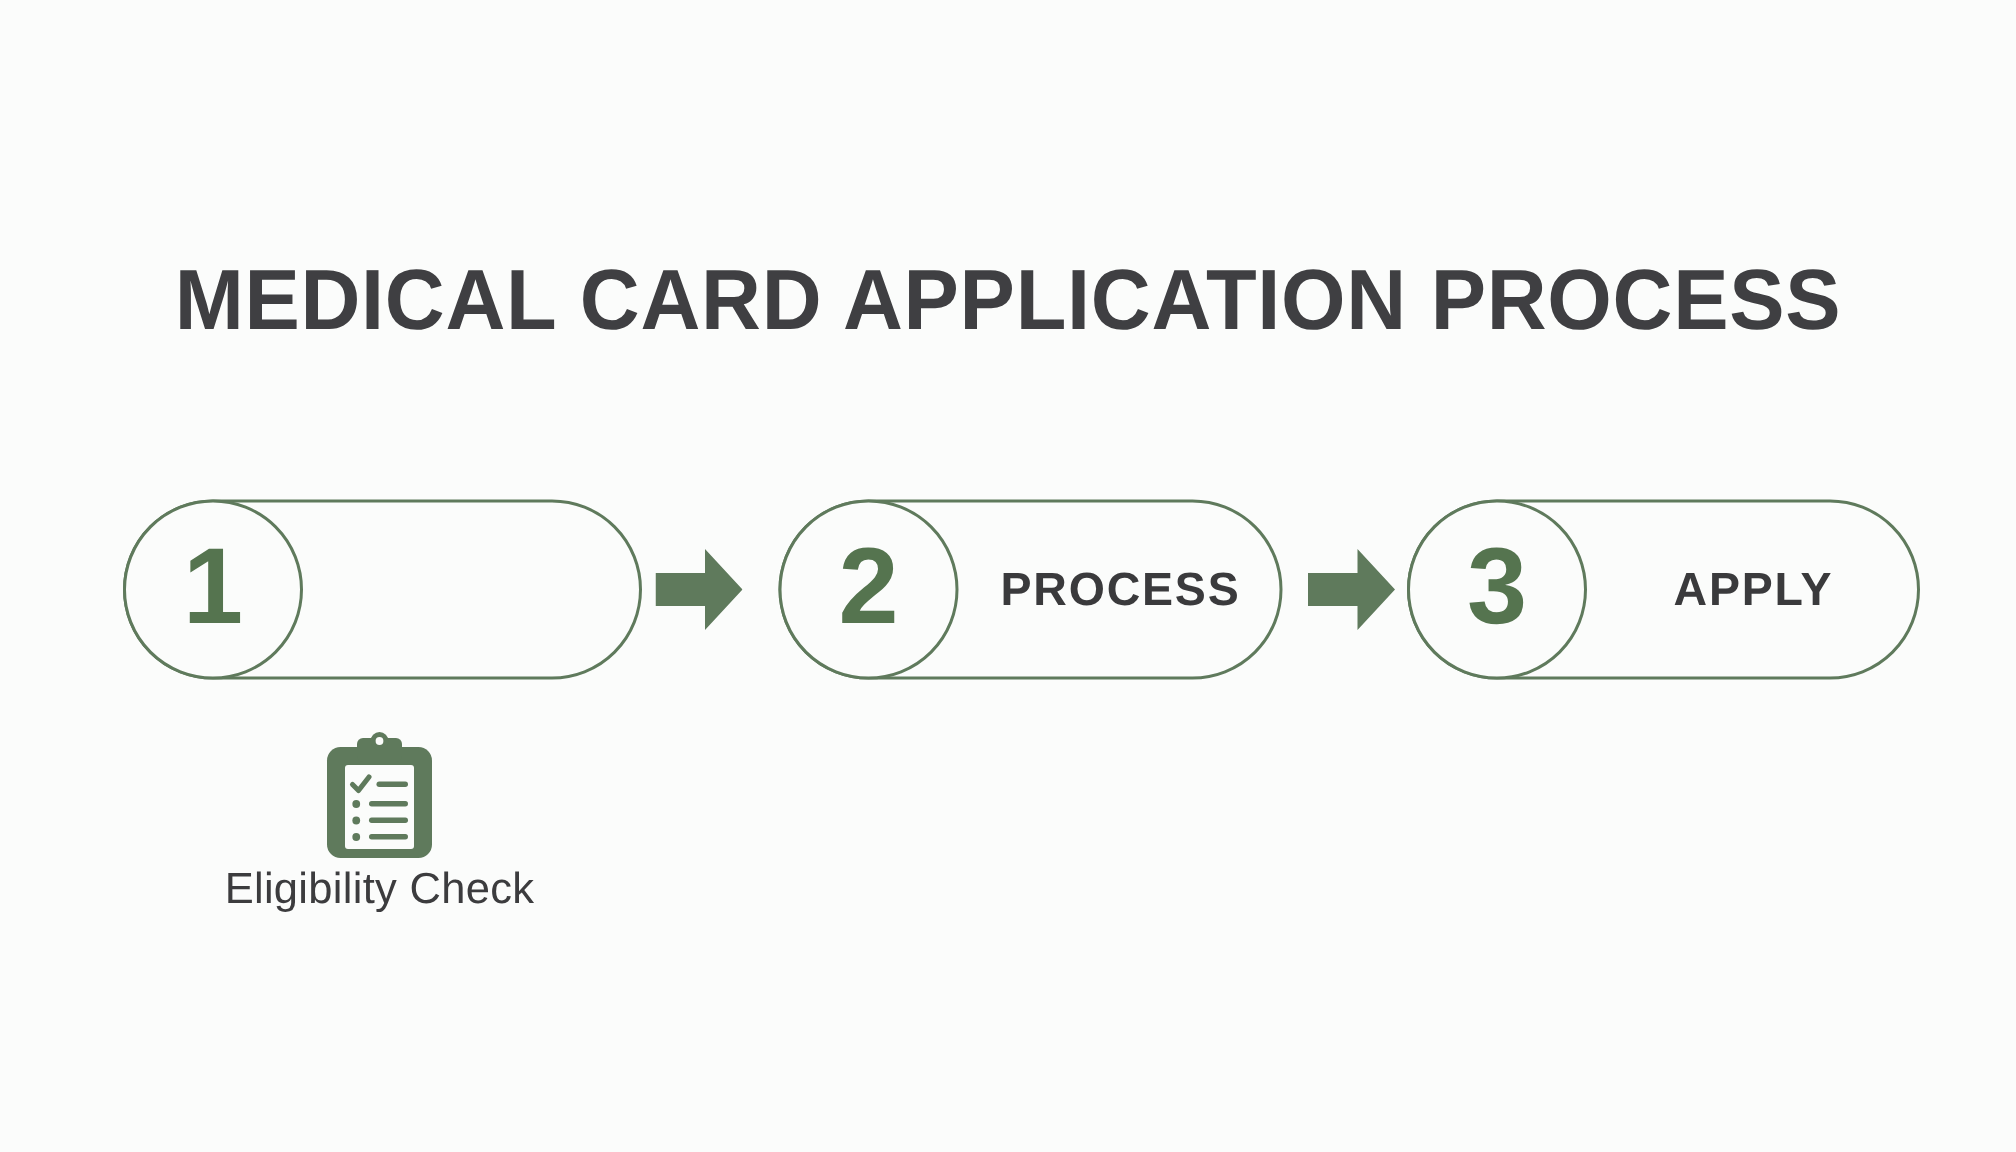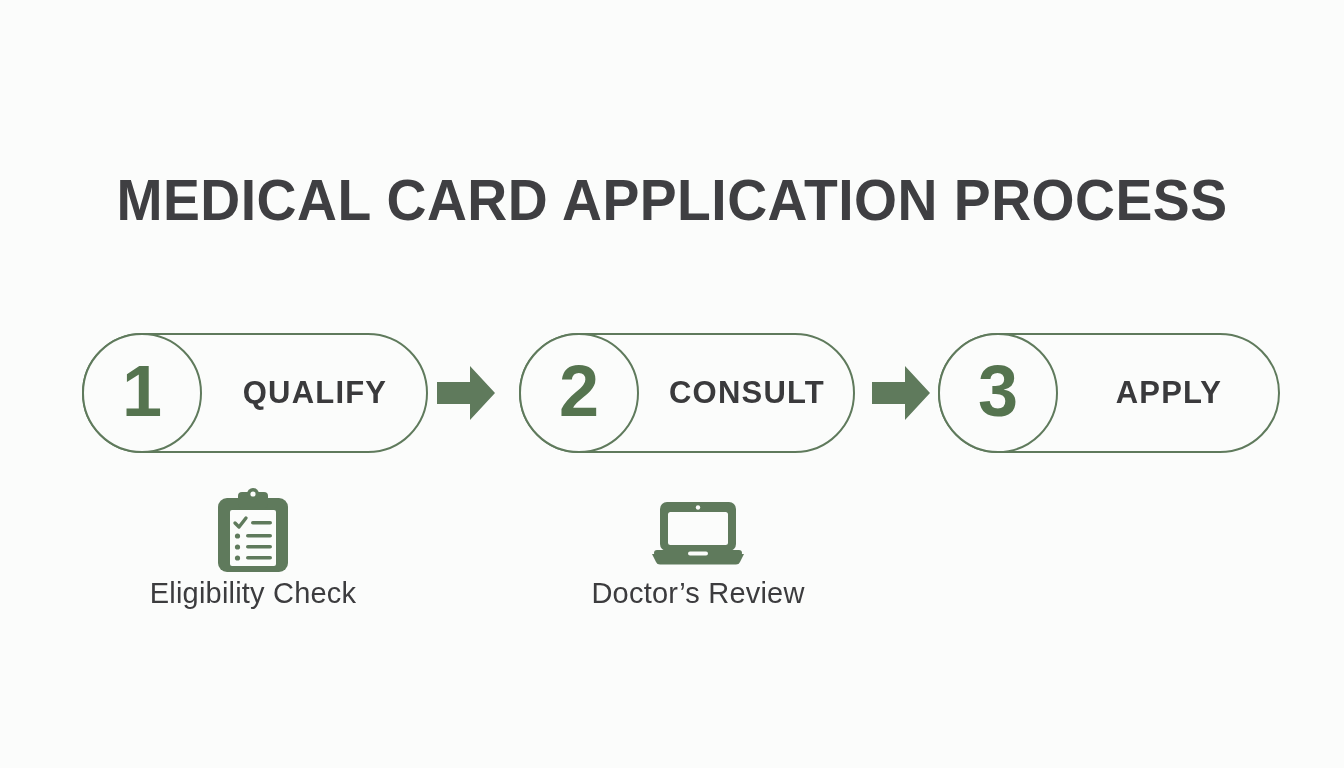--- a/index.html
+++ b/index.html
@@ -142,35 +142,34 @@
 
   <div class="title">MEDICAL CARD APPLICATION PROCESS</div>
 
   <div class="steps-row">
 
     <div class="step" style="left:82px; width:346px;">
       <div class="pill" style="width:346px;"></div>
       <div class="num-circle">
         <span class="num">1</span>
       </div>
-      <div class="step-label" style="left:120px; width:226px;">QUALIFY</div>
     </div>
 
     <div class="arrow" style="left:437px;">
       <svg width="58" height="54" viewBox="0 0 58 54" aria-hidden="true">
         <path d="M0 16 H33 V0 L58 27 L33 54 V38 H0 Z" fill="#5f7a5c"></path>
       </svg>
     </div>
 
     <div class="step" style="left:519px; width:336px;">
       <div class="pill" style="width:336px;"></div>
       <div class="num-circle">
         <span class="num">2</span>
       </div>
-      <div class="step-label" style="left:120px; width:216px;">CONSULT</div>
+      <div class="step-label" style="left:120px; width:216px;">PROCESS</div>
     </div>
 
     <div class="arrow" style="left:872px;">
       <svg width="58" height="54" viewBox="0 0 58 54" aria-hidden="true">
         <path d="M0 16 H33 V0 L58 27 L33 54 V38 H0 Z" fill="#5f7a5c"></path>
       </svg>
     </div>
 
     <div class="step" style="left:938px; width:342px;">
       <div class="pill" style="width:342px;"></div>
@@ -201,32 +200,15 @@
         <rect x="30" y="46" width="26" height="3.6" rx="1.8" fill="#5f7a5c"></rect>
         <circle cx="21.5" cy="59" r="2.6" fill="#5f7a5c"></circle>
         <rect x="30" y="57" width="26" height="3.6" rx="1.8" fill="#5f7a5c"></rect>
         <circle cx="21.5" cy="70" r="2.6" fill="#5f7a5c"></circle>
         <rect x="30" y="68" width="26" height="3.6" rx="1.8" fill="#5f7a5c"></rect>
       </svg>
     </div>
     <div class="caption">Eligibility Check</div>
   </div>
 
-  <div class="detail" style="left:548px;">
-    <div class="icon">
-      <svg width="100" height="70" viewBox="0 0 100 70" aria-hidden="true">
-
-        <rect x="12" y="6" width="76" height="49" rx="7" fill="#5f7a5c"></rect>
-        <rect x="20" y="16" width="60" height="33" rx="2.5" fill="#fbfcfb"></rect>
-
-        <circle cx="50" cy="11.5" r="2.2" fill="#fbfcfb"></circle>
-
-        <path d="M4 58 H96 L92 66 Q91 68.5 88 68.5 H12 Q9 68.5 8 66 Z" fill="#5f7a5c"></path>
-        <rect x="6" y="54" width="88" height="6" rx="3" fill="#5f7a5c"></rect>
-
-        <rect x="40" y="55.5" width="20" height="4" rx="2" fill="#fbfcfb"></rect>
-      </svg>
-    </div>
-    <div class="caption">Doctor’s Review</div>
-  </div>
 
 
 </div>
 
 </body></html>

